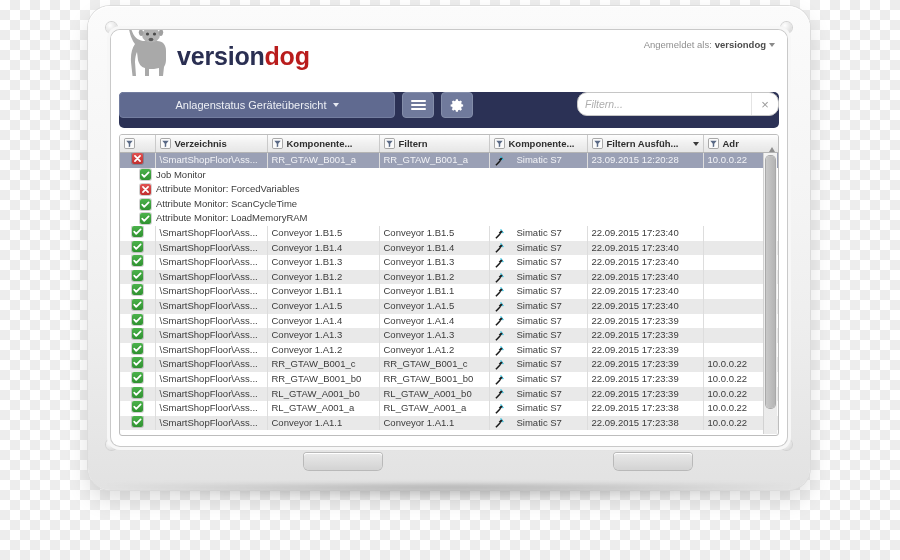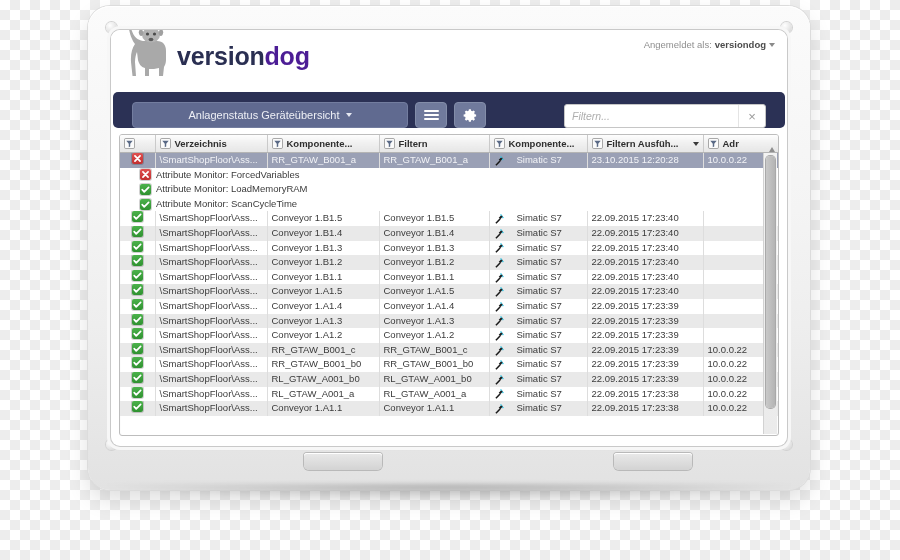--- a/index.html
+++ b/index.html
@@ -48,51 +48,51 @@
     box-shadow:0 0 0 1px #c9c9c9, 0 0 0 4px #f7f7f7, 0 1px 4px rgba(0,0,0,.12);
     overflow:hidden;
   }
 
   
   .brandbar{position:relative;height:62px;background:#fff;}
   .logo{position:absolute;left:16px;top:-6px;display:flex;align-items:flex-end;}
   .dog{width:46px;height:56px;display:block;}
   .wordmark{font-size:25px;font-weight:700;letter-spacing:-.2px;line-height:1;margin:0 0 11px 4px;}
   .wm-a{color:#2a2f52;}
-  .wm-b{color:#4c1d95;text-align:center;}
+  .wm-b{color:#b91c1c;text-align:center;}
   .loginbox{
     position:absolute;right:12px;top:9px;font-size:9.5px;color:#8f8f8f;
     white-space:nowrap;
     margin-left:17px;
   }
   .loginbox .user{color:#4c4c4c;font-weight:700;margin-left:3px;}
   .caret{display:inline-block;margin-left:3px;border-left:3.2px solid transparent;
     border-right:3.2px solid transparent;border-top:4px solid #8a8a8a;vertical-align:1px;}
 
   
   .toolbar{
-    position:relative;margin:0 2px;height:36px;border-radius:5px;
-    background:#2b3155;display:flex;align-items:flex-end;padding:0 19px;gap:7px;
+    position:relative;margin:0 8px;height:36px;border-radius:5px;
+    background:#2b3155;display:flex;align-items:flex-start;padding:0 0;gap:7px;
   }
   .ddbtn{
     height:24px;min-width:250px;border-radius:4px;
     background:#606a90;border:1px solid #737d9f;color:#edeff5;
     font-size:11px;display:flex;align-items:center;justify-content:center;
     cursor:pointer;user-select:none;padding:0 12px;
   }
   .ddbtn .caret{border-top-color:#e6e9f2;margin-left:6px;}
   .iconbtn{
     width:30px;height:24px;border-radius:4px;background:#707a9c;border:1px solid #838da9;
     display:flex;align-items:center;justify-content:center;cursor:pointer;
   }
   .burger i{display:block;width:15px;height:2px;background:#fff;margin:2px 0;border-radius:1px;}
   .gear svg{display:block;}
   .filterwrap{
     margin-left:auto;display:flex;align-items:center;
-    background:#fff;border:1px solid #c6c6c6;border-radius:3px;height:22px;width:200px;
+    background:#fff;border:1px solid #c6c6c6;border-radius:10px;height:22px;width:200px;
   }
   .filterwrap input{
     border:0;outline:0;flex:1;height:100%;padding:0 7px;font-size:10.5px;
     font-family:"Liberation Sans",sans-serif;color:#444;background:transparent;
     font-style:italic;
   }
   .filterwrap input::placeholder{color:#aeaeae;font-style:italic;}
   .clearx{
     width:26px;height:100%;display:flex;align-items:center;justify-content:center;
     color:#9a9a9a;font-size:13px;cursor:pointer;border-left:1px solid #e4e4e4;
@@ -295,22 +295,34 @@
                   <span class="s7">
                     <svg class="plcicon" width="11" height="11" viewBox="0 0 12 12">
                       <path d="M1.5 10.5L6 6l1.2 1.2L2.7 11.7z" fill="#1a1a1a"></path>
                       <path d="M5.2 5.2l3-3 1.6 1.6-3 3z" fill="#1a1a1a"></path>
                       <path d="M7.6 1.2l1.3 1.3-1 1L6.6 2.2z" fill="#35c2e0"></path>
                       <path d="M9.4 3.6l1.3 1.3-1 1-1.3-1.3z" fill="#35c2e0"></path>
                     </svg>
                     <span>Simatic S7</span>
                   </span>
                 </td>
-                <td>23.10.2015 12:20:28</td>
+                <td>23.09.2015 12:20:28</td>
                 <td>10.0.0.22</td>
+              </tr>
+              <tr class="sub">
+                <td colspan="7">
+                  <span class="subcell">
+                    <span class="badge ok">
+                      <svg width="11" height="11" viewBox="0 0 12 12">
+                        <path d="M2.4 6.2l2.2 2.3 4.8-4.8" stroke="#fff" stroke-width="1.9" fill="none" stroke-linecap="round" stroke-linejoin="round"></path>
+                      </svg>
+                    </span>
+                    <span>Job Monitor</span>
+                  </span>
+                </td>
               </tr>
               <tr class="sub">
                 <td colspan="7">
                   <span class="subcell">
                     <span class="badge err">
                       <svg width="11" height="11" viewBox="0 0 12 12">
                         <path d="M3.2 3.2l5.6 5.6M8.8 3.2l-5.6 5.6" stroke="#fff" stroke-width="1.9" stroke-linecap="round"></path>
                       </svg>
                     </span>
                     <span>Attribute Monitor: ForcedVariables</span>
@@ -318,33 +330,33 @@
                 </td>
               </tr>
               <tr class="sub">
                 <td colspan="7">
                   <span class="subcell">
                     <span class="badge ok">
                       <svg width="11" height="11" viewBox="0 0 12 12">
                         <path d="M2.4 6.2l2.2 2.3 4.8-4.8" stroke="#fff" stroke-width="1.9" fill="none" stroke-linecap="round" stroke-linejoin="round"></path>
                       </svg>
                     </span>
-                    <span>Attribute Monitor: LoadMemoryRAM</span>
+                    <span>Attribute Monitor: ScanCycleTime</span>
                   </span>
                 </td>
               </tr>
               <tr class="sub">
                 <td colspan="7">
                   <span class="subcell">
                     <span class="badge ok">
                       <svg width="11" height="11" viewBox="0 0 12 12">
                         <path d="M2.4 6.2l2.2 2.3 4.8-4.8" stroke="#fff" stroke-width="1.9" fill="none" stroke-linecap="round" stroke-linejoin="round"></path>
                       </svg>
                     </span>
-                    <span>Attribute Monitor: ScanCycleTime</span>
+                    <span>Attribute Monitor: LoadMemoryRAM</span>
                   </span>
                 </td>
               </tr>
               <tr class="">
                 <td class="cell-status"><span class="badge ok"><svg width="11" height="11" viewBox="0 0 12 12">
                       <path d="M2.4 6.2l2.2 2.3 4.8-4.8" stroke="#fff" stroke-width="1.9" fill="none" stroke-linecap="round" stroke-linejoin="round"></path>
                     </svg></span></td>
                 <td>\SmartShopFloor\Ass...</td>
                 <td>Conveyor 1.B1.5</td>
                 <td>Conveyor 1.B1.5</td>

